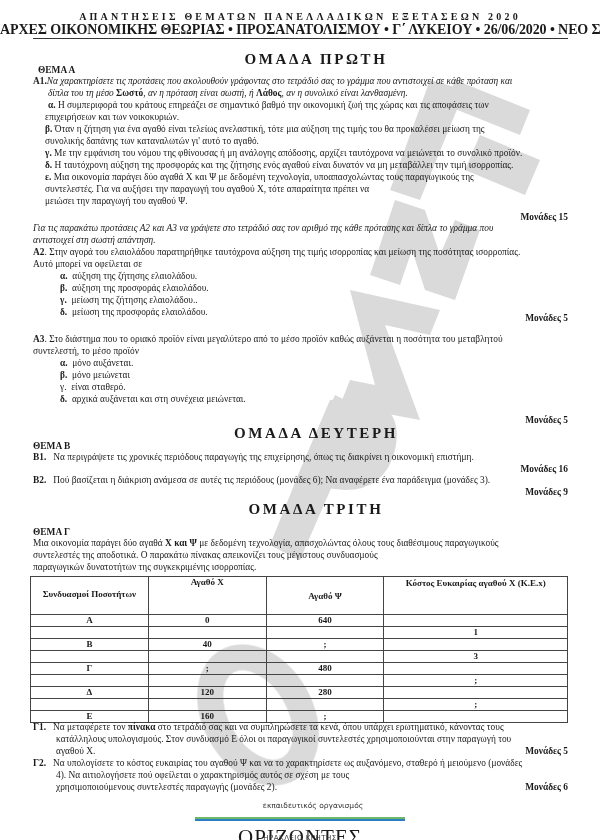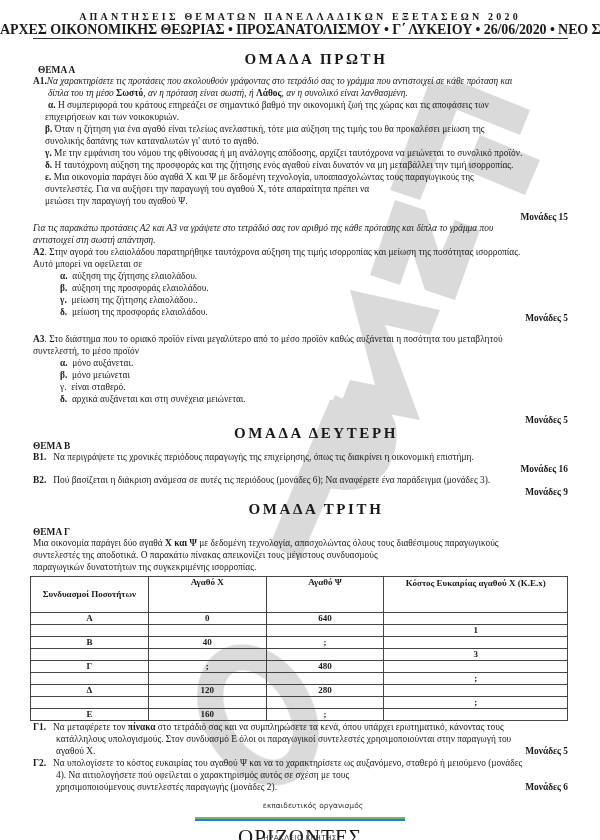--- a/index.html
+++ b/index.html
@@ -128,21 +128,21 @@
       <colgroup>
           <col style="width:118px">
           <col style="width:118px">
           <col style="width:118px">
           <col style="width:184px">
         </colgroup>
       <thead>
         <tr>
           <th style="vertical-align:top; padding-top:12px">Συνδυασμοί Ποσοτήτων</th>
           <th style="vertical-align:top; padding-top:0">Αγαθό Χ</th>
-          <th style="vertical-align:top; padding-top:0">Αγαθό Ψ</th>
+          <th style="vertical-align:top; padding-top:14px">Αγαθό Ψ</th>
           <th style="vertical-align:top; padding-top:1px">Κόστος Ευκαιρίας αγαθού Χ (Κ.Ε.x)</th>
         </tr>
       </thead>
       <tbody>
         <tr>
             <td>Α</td>
             <td>0</td>
             <td>640</td>
             <td></td>
           </tr>

